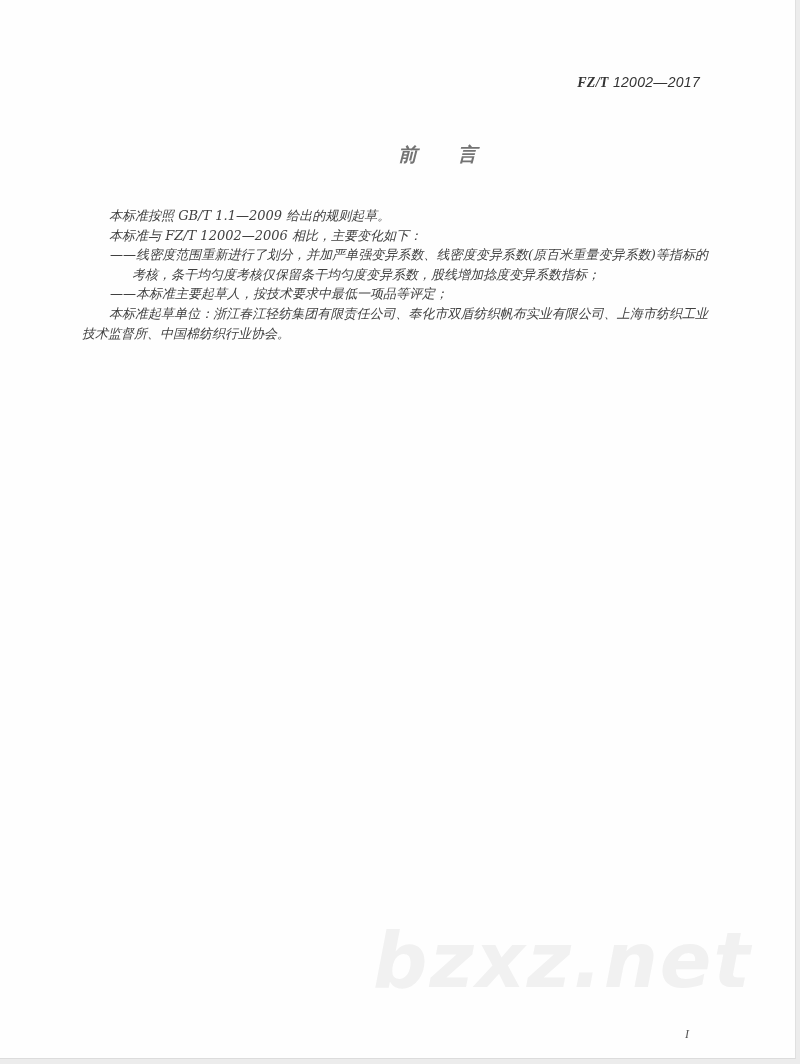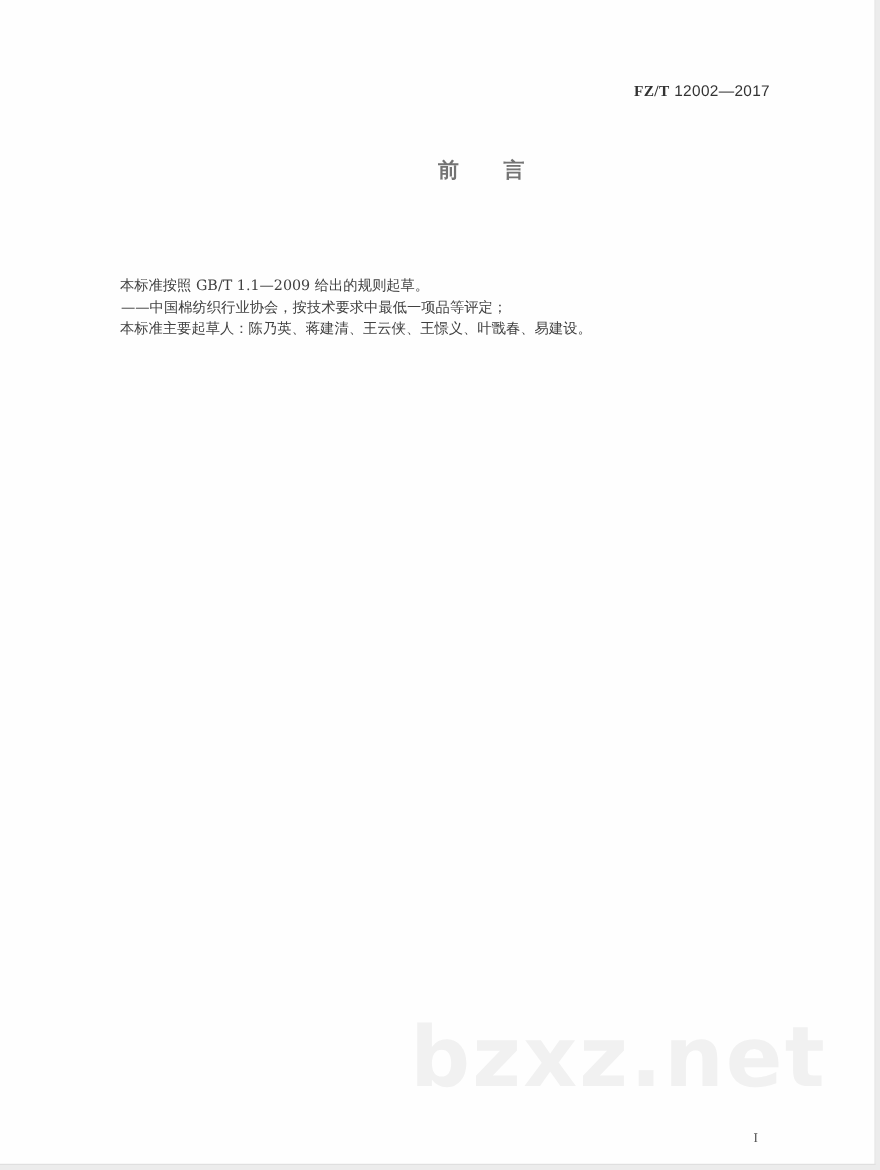--- a/index.html
+++ b/index.html
@@ -1,28 +1,28 @@
 <!DOCTYPE html>
 <html><head>
 <meta charset="utf-8">
 <style>
   html, body { margin:0; padding:0; }
   body { width:800px; height:1064px; background:#ececec; position:relative; overflow:hidden;
          font-family:"DejaVu Serif","Liberation Serif",serif; color:#3a3a3a; }
   .page { position:absolute; left:0; top:0; width:795px; height:1058px; background:#fefefe;
-          border-right:1px solid #e0e0e0; border-bottom:1px solid #dcdcdc; }
+          border-right:1px solid #e0e0e0; border-bottom:1px solid #dcdcdc;font-style:italic; }
   .std-code { position:absolute; right:95px; top:74px; font-family:"Liberation Sans",sans-serif;
               font-size:14px; color:#333; letter-spacing:0.3px; }
   .std-code b { font-family:"Liberation Serif",serif; font-weight:bold; }
   .title { position:absolute; left:0; width:795px; top:142px; text-align:center;
            font-family:"DejaVu Sans",sans-serif; font-weight:bold; font-size:19px; color:#737373;
            letter-spacing:0;padding-left:40px; }
   .title span { display:inline-block; margin:0 17px; }
   .body { position:absolute; left:82px; top:206px; width:626px; font-size:13px; line-height:19.6px;
-          color:#404040; text-align:justify;margin-top:45px; }
+          color:#404040; text-align:justify; }
   .p { text-indent:27px; margin:0; }
   .dash { padding-left:50px; text-indent:-22px; margin:0 0 0 0; }
   .watermark { position:absolute; left:373px; top:916px; font-family:"DejaVu Sans",sans-serif;
                font-weight:bold; font-size:76px; color:#f1f1f1; letter-spacing:2px; }
   .pagenum { position:absolute; left:685px; top:1027px; font-size:12px; color:#555; font-family:"Liberation Serif",serif; }
 </style>
 </head>
 <body>
 
 <div class="page">
@@ -31,19 +31,21 @@
     <span>12002—2017</span>
   </div>
 
   <div class="title">
     <span>前</span>
     <span>言</span>
   </div>
 
   <div class="body">
     <p class="p">本标准按照 GB/T 1.1—2009 给出的规则起草。</p>
-    <p class="dash">——中国棉纺织行业协会，按技术要求中最低一项品等评定；</p>
-    <p class="p">本标准主要起草人：陈乃英、蒋建清、王云侠、王憬义、叶戬春、易建设。</p>
+    <p class="p">本标准与 FZ/T 12002—2006 相比，主要变化如下：</p>
+    <p class="dash">——线密度范围重新进行了划分，并加严单强变异系数、线密度变异系数(原百米重量变异系数)等指标的考核，条干均匀度考核仅保留条干均匀度变异系数，股线增加捻度变异系数指标；</p>
+    <p class="dash">——本标准主要起草人，按技术要求中最低一项品等评定；</p>
+    <p class="p">本标准起草单位：浙江春江轻纺集团有限责任公司、奉化市双盾纺织帆布实业有限公司、上海市纺织工业技术监督所、中国棉纺织行业协会。</p>
   </div>
 
   <div class="watermark">bzxz.net</div>
   <div class="pagenum">I</div>
 </div>
 
 </body></html>

